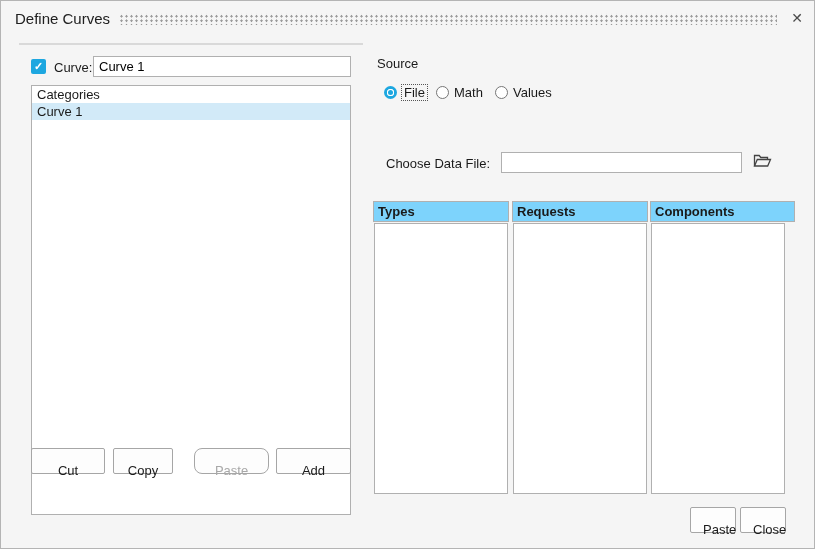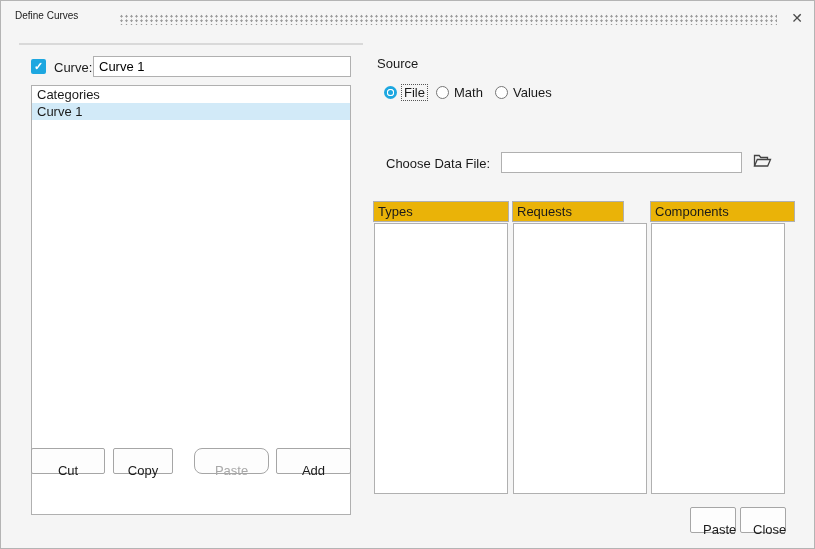--- a/index.html
+++ b/index.html
@@ -10,21 +10,21 @@
     background: #f5f5f5;
     border: 1px solid #b4b4b4;
     font-family: "Liberation Sans", sans-serif;
     font-size: 13px;
     color: #1a1a1a;
     overflow: hidden;
   }
   .abs { position: absolute; }
 
   
-  .title { left: 14px; top: 9px; font-size: 10px; color: #202020; white-space: nowrap; }
+  .title { left: 14px; top: 9px; font-size: 15px; color: #202020; white-space: nowrap; }
   .grip {
     left: 118px; top: 12px; width: 658px; height: 12px;
     background-image: radial-gradient(circle, #9a9a9a 1.1px, transparent 1.3px);
     background-size: 5px 4.5px;
     background-position: 0 1px;
     cursor: move;
   }
   .close-x {
     left: 786px; top: 7px; width: 20px; height: 20px;
     text-align: center; line-height: 20px;
@@ -94,26 +94,26 @@
   .file-label { left: 385px; top: 155px; }
   .file-input {
     left: 500px; top: 151px; width: 241px; height: 21px;
     border: 1px solid #b0b0b0; background: #fff;
     font: inherit; padding: 0 5px; outline: none;
   }
   .folder-btn { left: 750px; top: 152px; width: 22px; height: 18px; cursor: pointer; background: none; border: none; padding: 0; }
 
   
   .list-header {
-    border: 1px solid #b0b0b0; background: #eab308;
-    height: 21px; line-height: 19px; padding-left: 4px;
+    border: 1px solid #b0b0b0; background: #7dd3fc;
+    height: 21px; line-height: 19px; padding-left: 4px; font-weight: bold;
   }
   .list-body { border: 1px solid #b0b0b0; background: #fff; height: 271px; }
   .hdr-types { left: 372px; top: 200px; width: 136px; }
-  .hdr-requests { left: 511px; top: 200px; width: 112px; }
+  .hdr-requests { left: 511px; top: 200px; width: 136px; }
   .hdr-components { left: 649px; top: 200px; width: 145px; }
   .body-types { left: 373px; top: 222px; width: 134px; }
   .body-requests { left: 512px; top: 222px; width: 134px; }
   .body-components { left: 650px; top: 222px; width: 134px; }
 
   
   .btn-apply { left: 689px; top: 506px; width: 46px; }
   .btn-close { left: 739px; top: 506px; width: 46px; }
 </style>
 </head>

